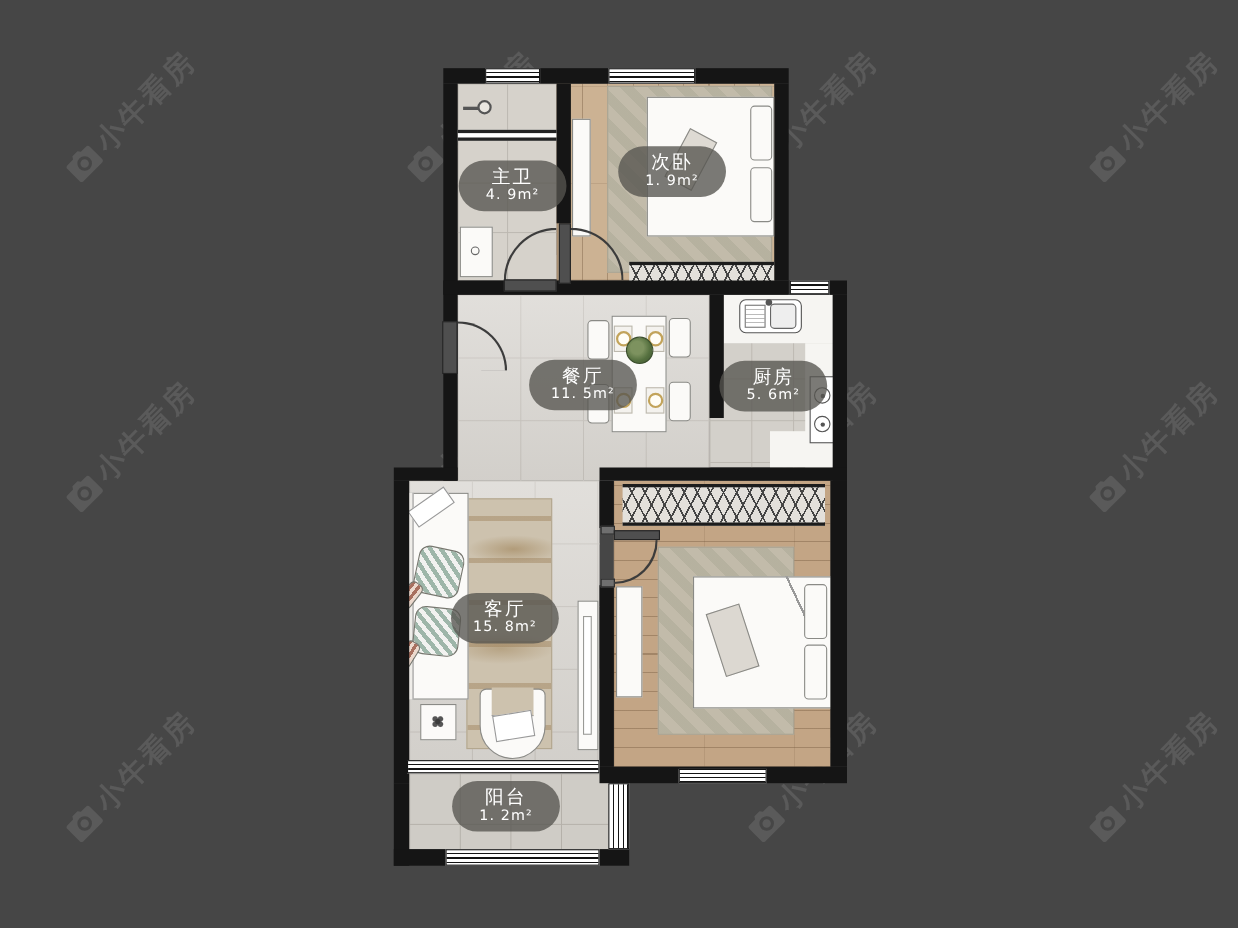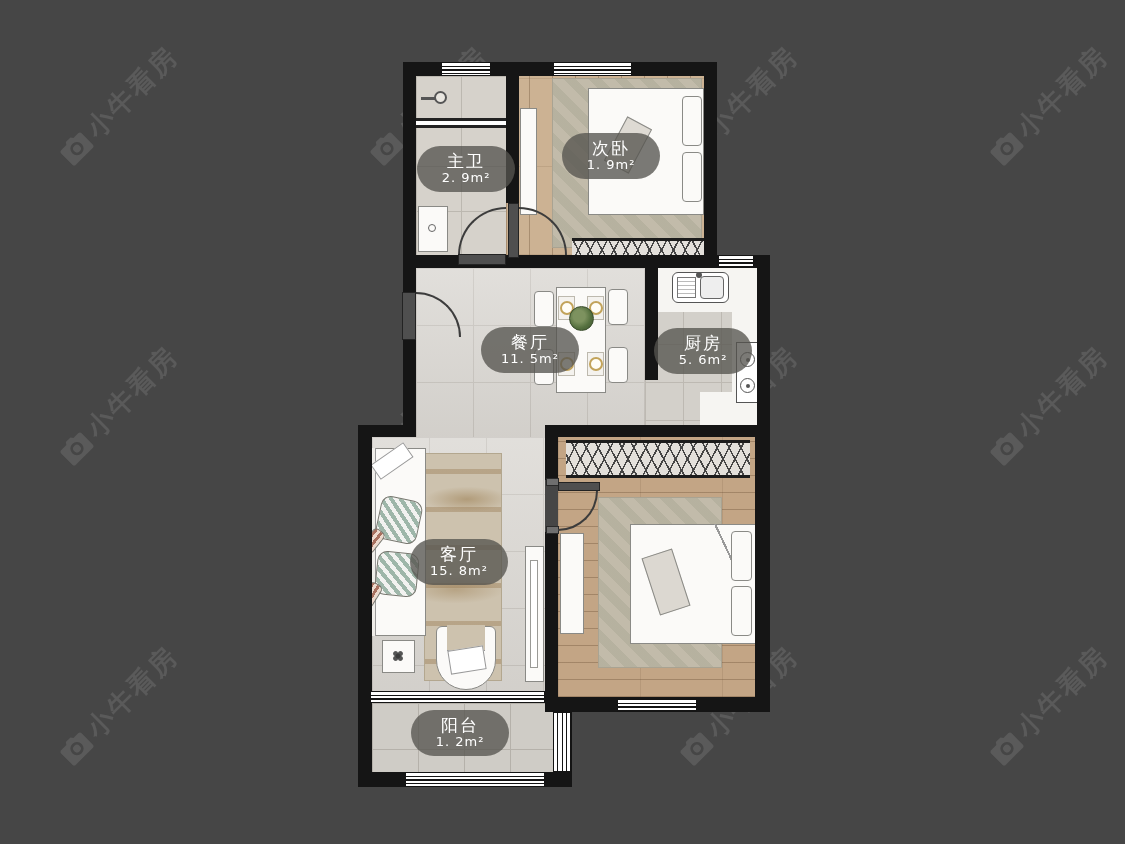--- a/index.html
+++ b/index.html
@@ -309,21 +309,21 @@
   <div class="abs leaf" style="left:458px;top:254px;width:48px;height:11px;"></div>
   <div class="abs leaf" style="left:508px;top:203px;width:11px;height:55px;"></div>
   <div class="abs arc tr" style="left:519px;top:207px;width:48px;height:48px;"></div>
   <div class="abs jamb" style="left:546px;top:478px;width:13px;height:8px;"></div>
   <div class="abs jamb" style="left:546px;top:526px;width:13px;height:8px;"></div>
   <div class="abs leaf" style="left:558px;top:482px;width:42px;height:9px;"></div>
   <div class="abs arc br" style="left:558px;top:491px;width:40px;height:40px;"></div>
 
   <div class="bubble" style="left:417px;top:146px;">
     <span class="rname">主卫</span>
-    <span class="rarea">2. 9m²</span>
+    <span class="rarea">4. 9m²</span>
   </div>
   <div class="bubble" style="left:562px;top:133px;">
     <span class="rname">次卧</span>
     <span class="rarea">1. 9m²</span>
   </div>
   <div class="bubble" style="left:481px;top:327px;">
     <span class="rname">餐厅</span>
     <span class="rarea">11. 5m²</span>
   </div>
   <div class="bubble" style="left:654px;top:328px;">

